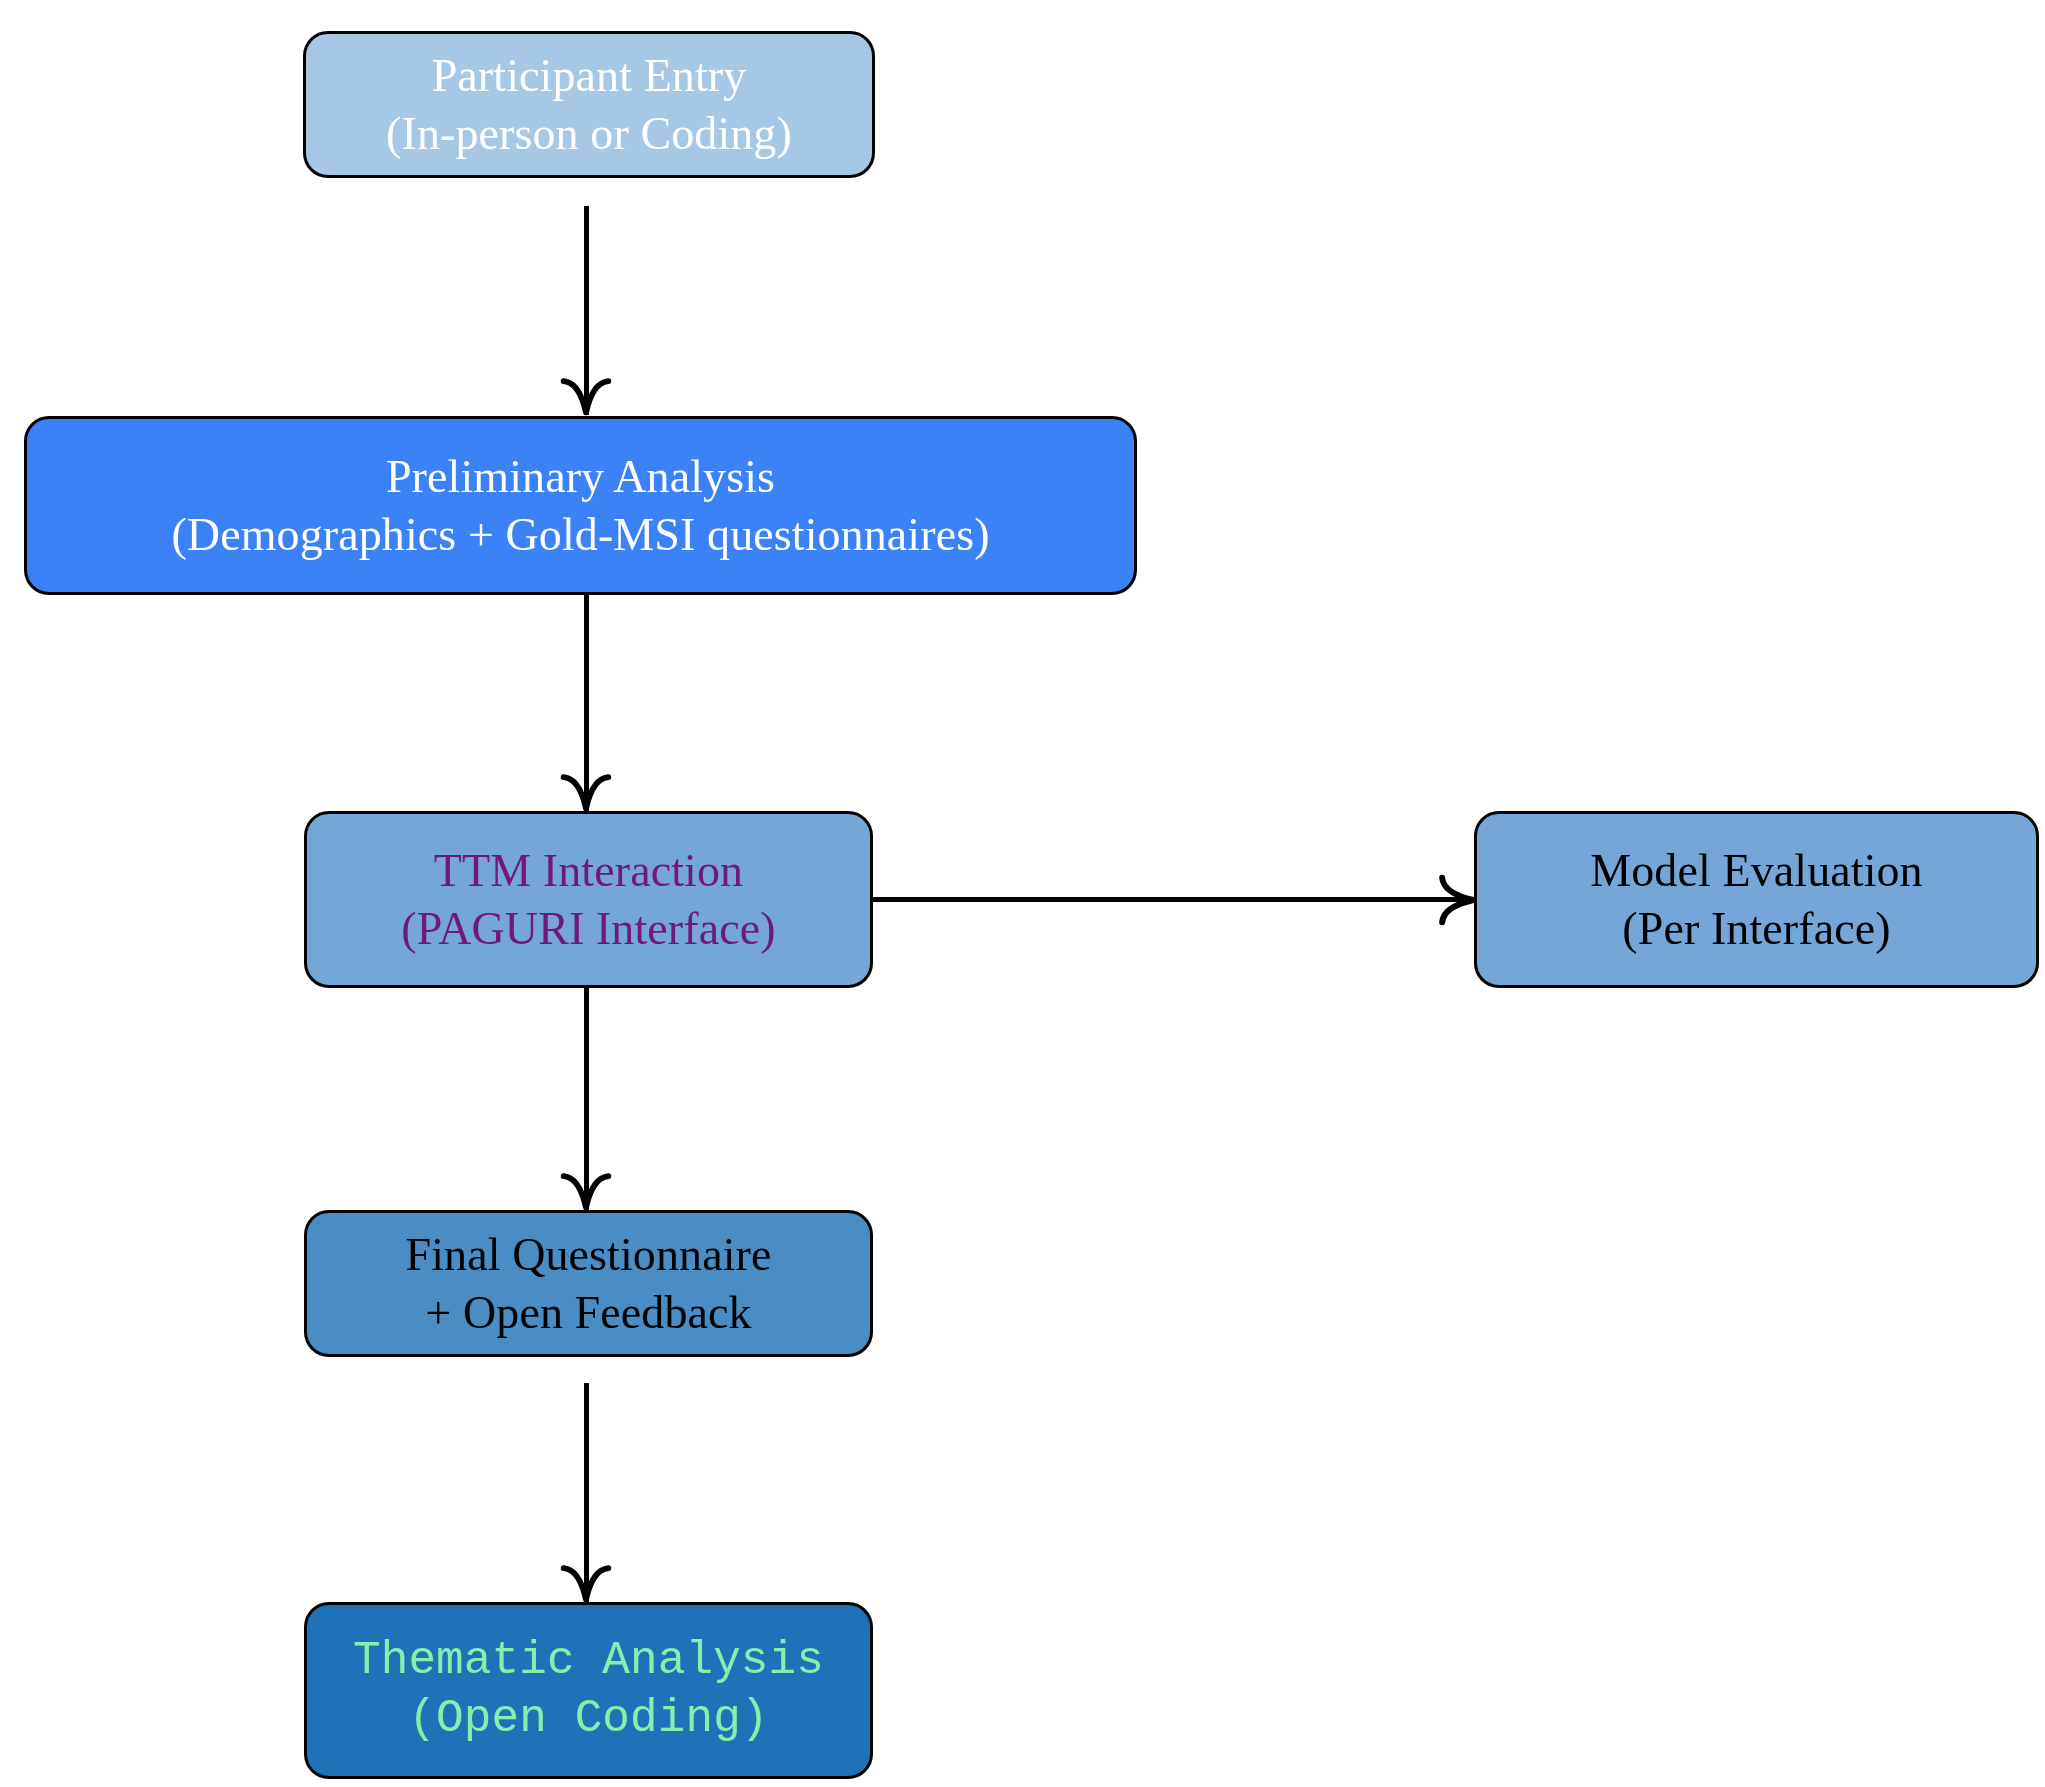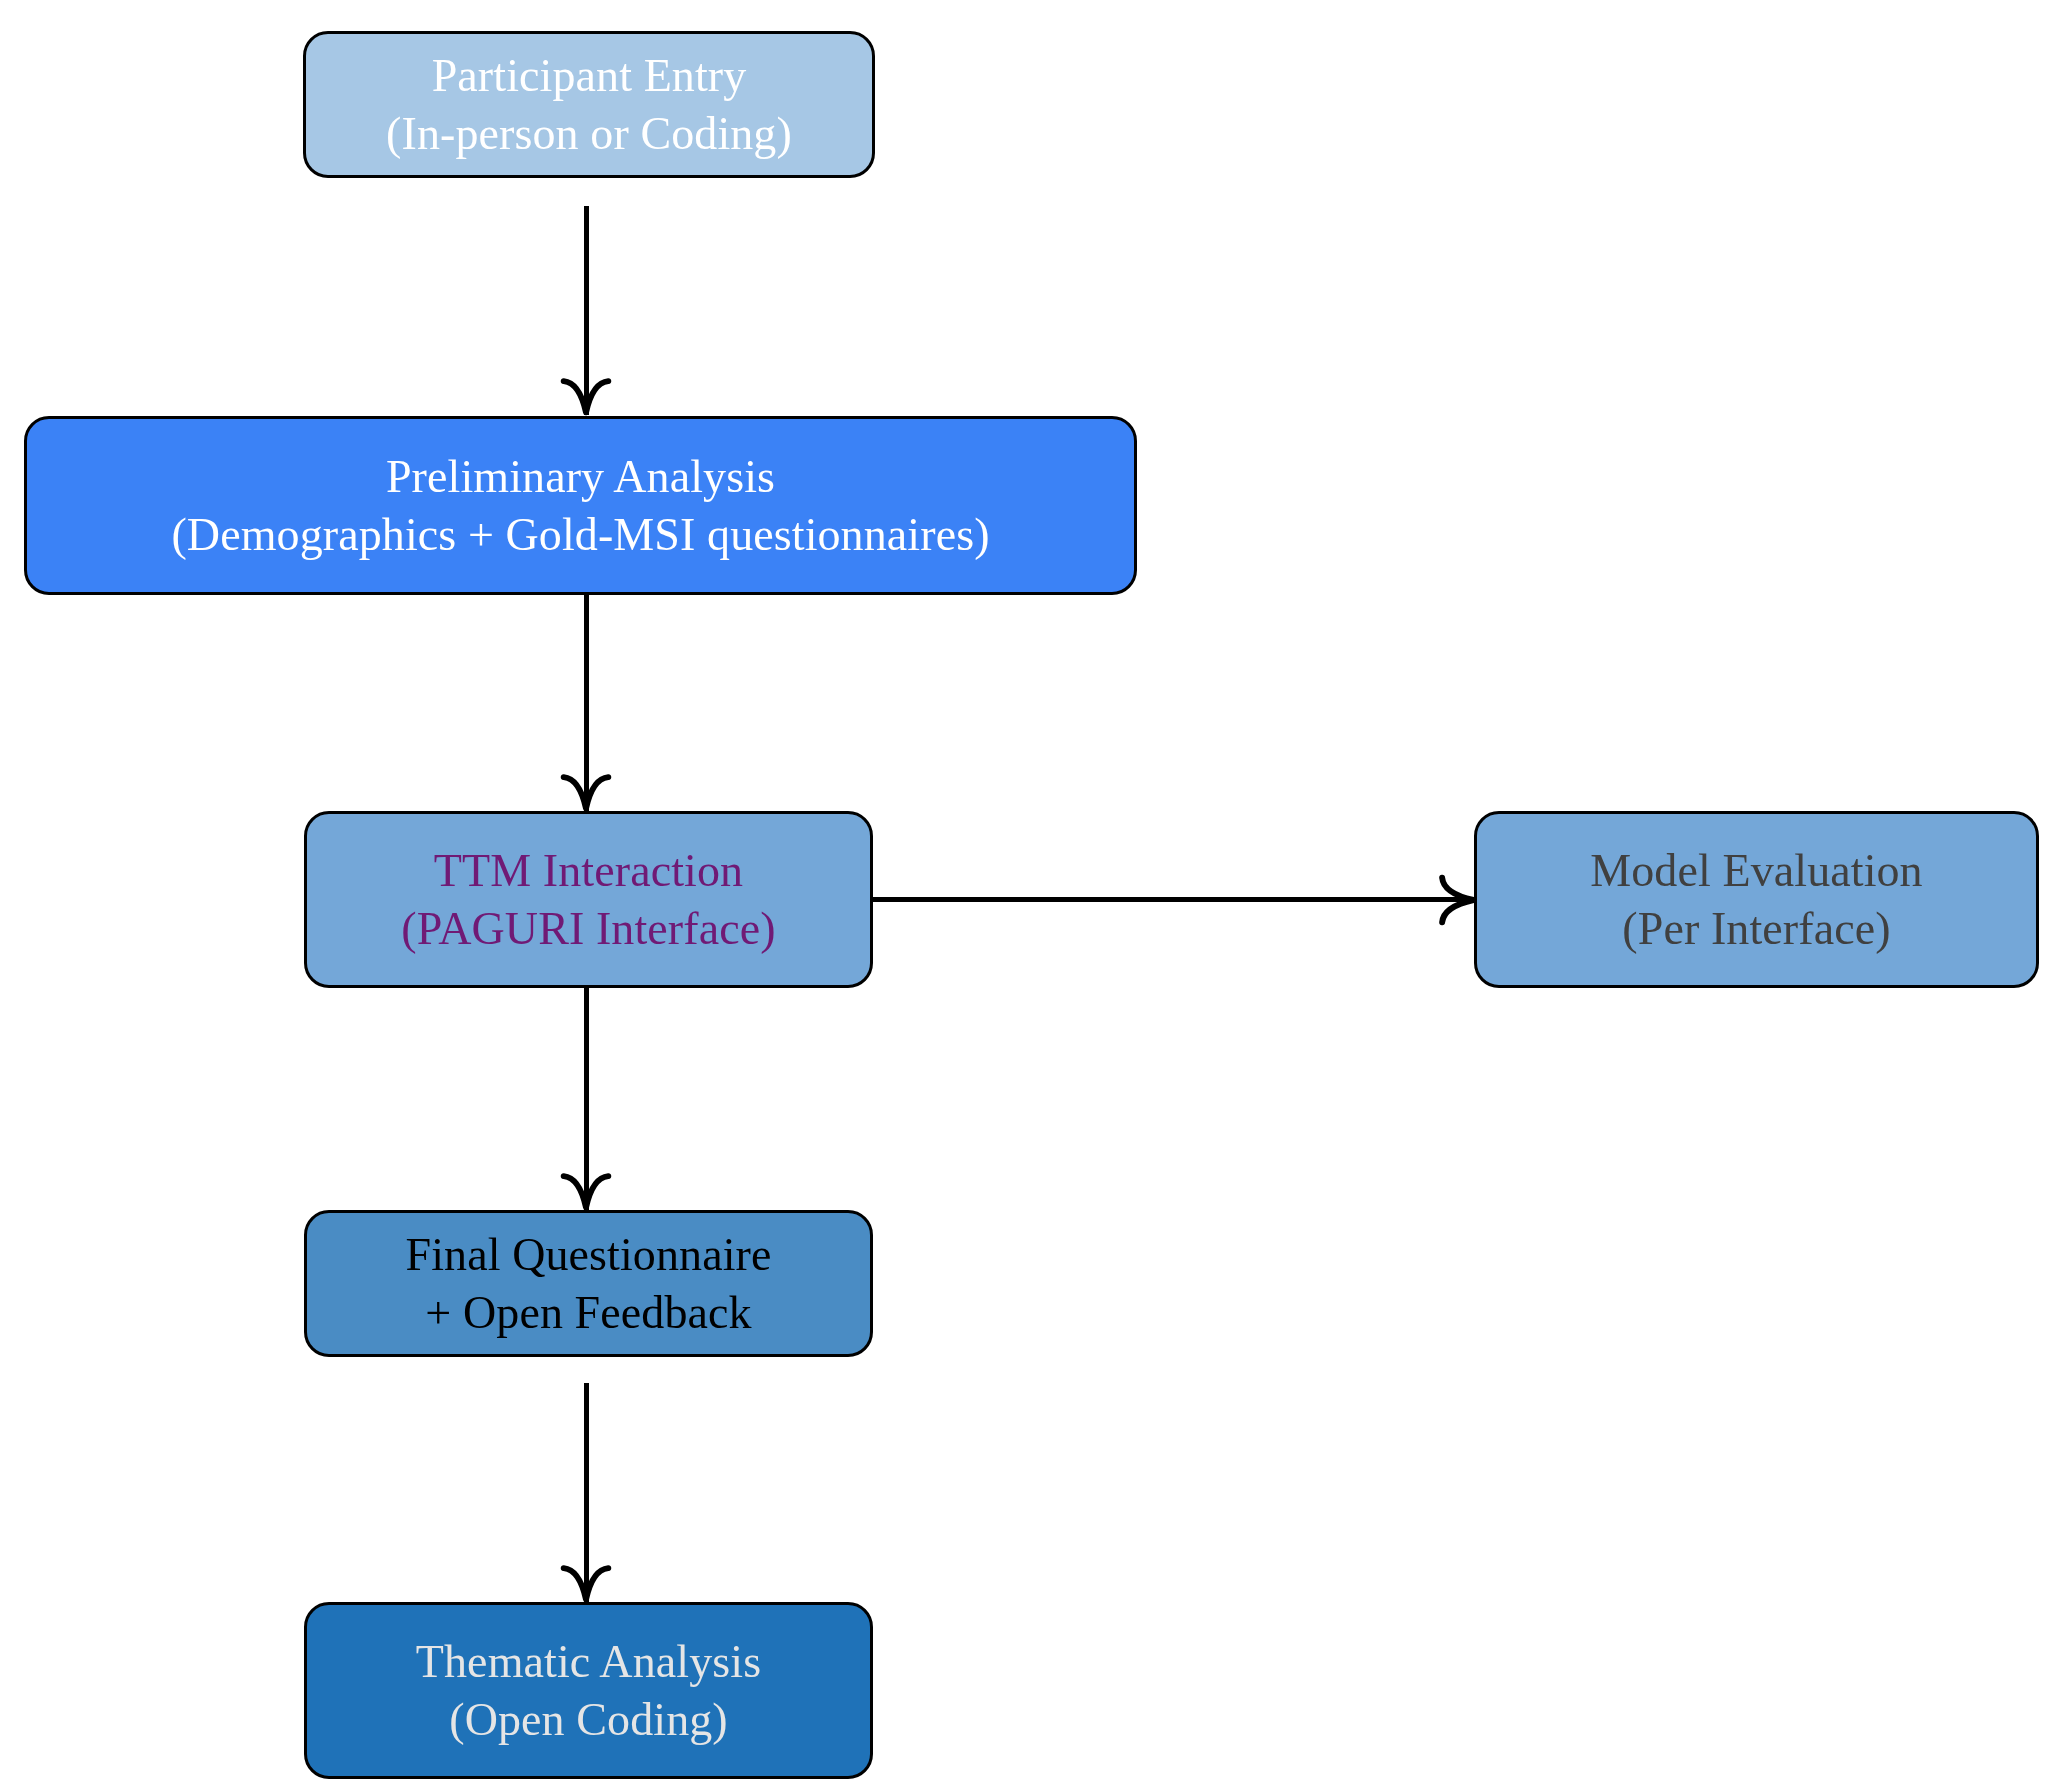--- a/index.html
+++ b/index.html
@@ -78,31 +78,31 @@
   <div class="node" id="node-preliminary-analysis" style="background:#3b82f6; color:#FFFFFF;">
     <span class="line">Preliminary Analysis</span>
     <span class="line">(Demographics + Gold-MSI questionnaires)</span>
   </div>
 
   <div class="node" id="node-ttm-interaction" style="background:#74A7D8; color:#701a75;align-items:center;">
     <span class="line">TTM Interaction</span>
     <span class="line">(PAGURI Interface)</span>
   </div>
 
-  <div class="node" id="node-model-evaluation" style="background:#74A7D8; color:#404040;">
+  <div class="node" id="node-model-evaluation" style="background:#74A7D8; color:#000000;">
     <span class="line">Model Evaluation</span>
     <span class="line">(Per Interface)</span>
   </div>
 
   <div class="node" id="node-final-questionnaire" style="background:#4A8CC4; color:#000000;">
     <span class="line">Final Questionnaire</span>
     <span class="line">+ Open Feedback</span>
   </div>
 
-  <div class="node" id="node-thematic-analysis" style="background:#1F72B8; color:#e5e5e5;">
+  <div class="node" id="node-thematic-analysis" style="background:#1F72B8; color:#86efac;font-family:Liberation Mono, monospace;">
     <span class="line">Thematic Analysis</span>
     <span class="line">(Open Coding)</span>
   </div>
 
   <div class="connector" id="conn-entry-to-prelim">
     <div class="v-line" style="height:209px;"></div>
     <div class="arrowhead" style="left:-24px; bottom:-1.5px; top:auto;">
       <svg width="52" height="42" viewBox="0 0 70 56">
         <path d="M 5 8 Q 26 10 35 50 Q 44 10 65 8" fill="none" stroke="#000000" stroke-width="8" stroke-linecap="round" stroke-linejoin="round"></path>
       </svg>

